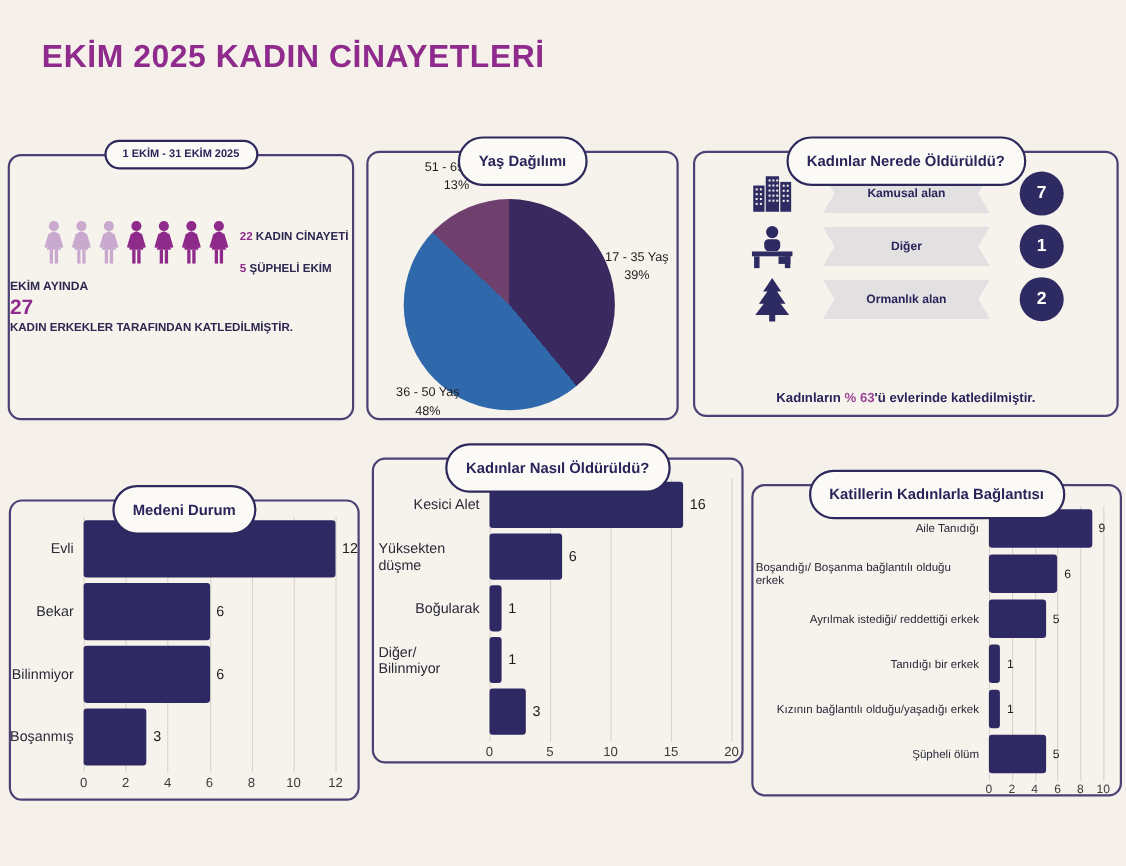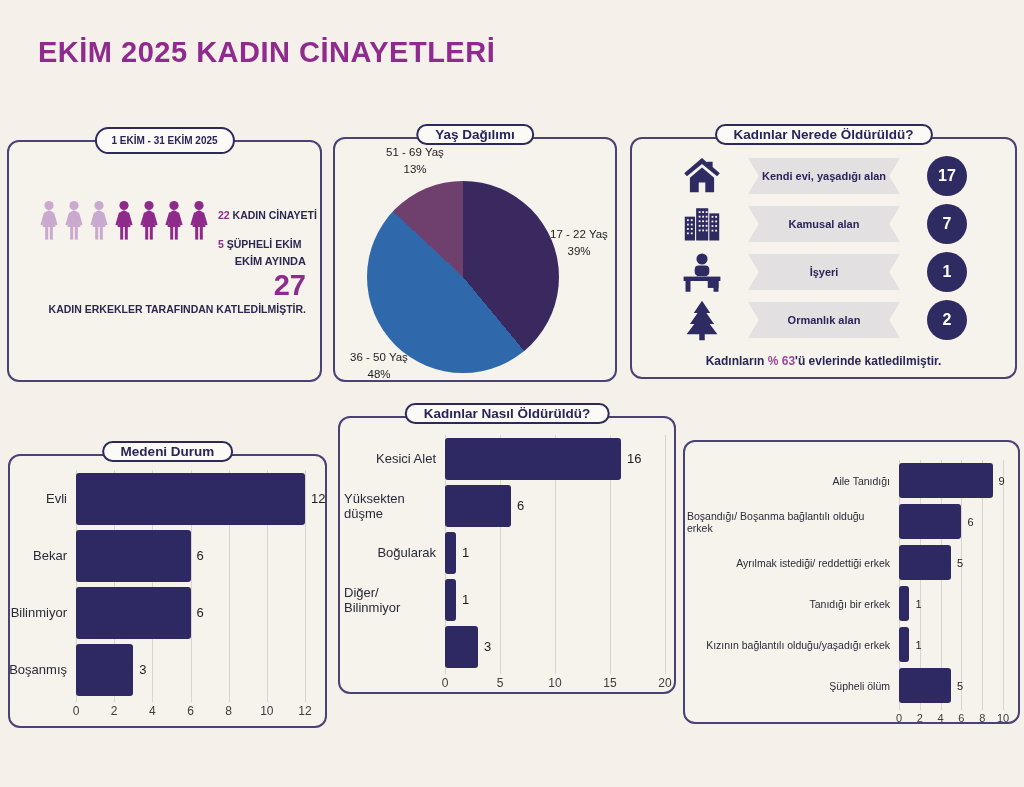--- a/index.html
+++ b/index.html
@@ -10,50 +10,50 @@
   .main-title{
     position:absolute;left:38px;top:36px;font-size:29px;font-weight:bold;
     letter-spacing:.5px;color:#8e2b8c;margin:0;
   }
   .panel{
     position:absolute;background:#f6f2ec;border:2px solid #4b4175;border-radius:12px;
   }
   .pill{
     position:absolute;top:-15px;left:50%;transform:translateX(-50%);
     background:#fbfaf6;border:2px solid #2e295c;border-radius:999px;
-    padding:1px 17px;font-weight:bold;font-size:13.5px;color:#29245a;
+    padding:13px 17px;font-weight:bold;font-size:13.5px;color:#29245a;
     white-space:nowrap;z-index:5;
   }
   #p1{left:7px;top:140px;width:311px;height:238px}
   #p2{left:333px;top:137px;width:280px;height:241px}
   #p3{left:630px;top:137px;width:383px;height:238px}
   #p4{left:8px;top:454px;width:315px;height:270px}
   #p5{left:338px;top:416px;width:334px;height:274px}
   #p6{left:683px;top:440px;width:333px;height:280px}
   #p1 .pill{font-size:10px;padding:6px 15px}
 
   
   .figures{position:absolute;left:28px;top:58px;display:flex;gap:1px}
   .figures svg{display:block}
   .stat{position:absolute;left:209px;font-size:10.5px;font-weight:bold;color:#2c2750;white-space:nowrap}
   .stat .num{color:#8e2b8c}
   #stat1{top:67px}
   #stat2{top:96px}
-  .center-block{position:absolute;left:12px;right:14px;top:113px;text-align:right}
+  .center-block{position:absolute;left:0;right:14px;top:113px;text-align:left}
   .cb-line1{font-size:11px;font-weight:bold;color:#2c2750}
-  .cb-big{font-size:29px;font-weight:bold;color:#8e2b8c;margin:2px 0 1px}
+  .cb-big{font-size:19px;font-weight:bold;color:#8e2b8c;margin:2px 0 1px}
   .cb-line2{font-size:10.5px;font-weight:bold;color:#2c2750}
 
   
   .pie{position:absolute;left:32px;top:42px;width:192px;height:192px;border-radius:50%}
   .pie-label{position:absolute;text-align:center;font-size:11.5px;color:#1d1d1d;line-height:1.45;z-index:2}
   .pie-label span{display:block;white-space:nowrap}
   #pl-51{left:30px;top:5px;width:100px}
   #pl-17{left:210px;top:87px;width:68px}
-  #pl-36{left:4px;top:210px;width:80px}
+  #pl-36{left:14px;top:210px;width:80px}
 
   
   .loc-rows{position:absolute;left:0;top:13px;right:0}
   .loc-row{height:48px;display:flex;align-items:center}
   .loc-icon{margin-left:46px;width:48px;display:flex;justify-content:center;align-items:center}
   .loc-icon svg{fill:#2e2a62}
   .loc-ribbon{
     margin-left:22px;width:152px;height:36px;background:#e3e0e2;
     display:flex;align-items:center;justify-content:center;
     clip-path:polygon(0 0,100% 0,93% 50%,100% 100%,0 100%,7% 50%);
@@ -190,44 +190,32 @@
 </section>
 
 <section class="panel" id="p2">
   <div class="pill">Yaş Dağılımı</div>
   <div class="pie" style="background: conic-gradient(rgb(57, 41, 94) 0%, rgb(57, 41, 94) 39%, rgb(47, 105, 171) 39%, rgb(47, 105, 171) 87%, rgb(111, 63, 110) 87%, rgb(111, 63, 110) 100%);"></div>
   <div class="pie-label" id="pl-51">
     <span>51 - 69 Yaş</span>
     <span>13%</span>
   </div>
   <div class="pie-label" id="pl-17">
-    <span>17 - 22 Yaş</span>
+    <span>17 - 35 Yaş</span>
     <span>39%</span>
   </div>
   <div class="pie-label" id="pl-36">
     <span>36 - 50 Yaş</span>
     <span>48%</span>
   </div>
 </section>
 
 <section class="panel" id="p3">
   <div class="pill">Kadınlar Nerede Öldürüldü?</div>
   <div class="loc-rows">
-      <div class="loc-row">
-        <div class="loc-icon">
-          <svg viewBox="0 0 24 24" width="44" height="44">
-    <path d="M14.8 4.2h3v2.9l3.9 3.4-1.5 1.7L12 5.4 3.8 12.2 2.3 10.5 12 2.2l2.8 2.4z"></path>
-    <path d="M5.4 13 12 7.4 18.6 13v7.8h-4.8v-5.2h-3.6v5.2H5.4z"></path>
-  </svg>
-        </div>
-        <div class="loc-ribbon">
-          <span class="loc-label">Kendi evi, yaşadığı alan</span>
-        </div>
-        <div class="loc-circle">17</div>
-      </div>
       <div class="loc-row">
         <div class="loc-icon">
           <svg viewBox="0 0 24 24" width="44" height="44">
     <rect x="2.6" y="8" width="5.6" height="13"></rect>
     <rect x="8.8" y="3.4" width="6.6" height="17.6"></rect>
     <rect x="16" y="6.2" width="5.4" height="14.8"></rect>
     <g fill="#f6f2ec">
       <rect x="3.8" y="9.4" width="1" height="1"></rect>
               <rect x="5.9" y="9.4" width="1" height="1"></rect>
       <rect x="3.8" y="11.8" width="1" height="1"></rect>
@@ -273,21 +261,21 @@
     <circle cx="12" cy="5.2" r="2.9"></circle>
     <rect x="8.2" y="8.6" width="7.6" height="5.4" rx="2"></rect>
     <rect x="9.3" y="12.4" width="5.4" height="1.8"></rect>
     <rect x="2.4" y="14.4" width="19.2" height="2.3"></rect>
     <rect x="3.4" y="16.7" width="2.6" height="5.6"></rect>
     <rect x="18" y="16.7" width="2.6" height="5.6"></rect>
     <rect x="15" y="16.7" width="5.6" height="3.6"></rect>
   </svg>
         </div>
         <div class="loc-ribbon">
-          <span class="loc-label">İşyeri</span>
+          <span class="loc-label">Diğer</span>
         </div>
         <div class="loc-circle">1</div>
       </div>
       <div class="loc-row">
         <div class="loc-icon">
           <svg viewBox="0 0 24 24" width="44" height="46">
     <path d="M12 1.5 16.5 8.2H14.4L18.6 14.2H16.2L20.4 19.8H13.5V23H10.5V19.8H3.6L7.8 14.2H5.4L9.6 8.2H7.5Z"></path>
   </svg>
         </div>
         <div class="loc-ribbon">
@@ -391,20 +379,21 @@
           <div class="tick" style="left: 25%;">5</div>
           <div class="tick" style="left: 50%;">10</div>
           <div class="tick" style="left: 75%;">15</div>
           <div class="tick" style="left: 100%;">20</div>
         </div>
     </div>
   </div>
 </section>
 
 <section class="panel" id="p6">
+  <div class="pill">Katillerin Kadınlarla Bağlantısı</div>
   <div class="hbar c3">
     <div class="hbar-labels">
         <div class="hbar-label">Aile Tanıdığı</div>
         <div class="hbar-label">Boşandığı/ Boşanma bağlantılı olduğu erkek</div>
         <div class="hbar-label">Ayrılmak istediği/ reddettiği erkek</div>
         <div class="hbar-label">Tanıdığı bir erkek</div>
         <div class="hbar-label">Kızının bağlantılı olduğu/yaşadığı erkek</div>
         <div class="hbar-label">Şüpheli ölüm</div>
       </div>
     <div class="hbar-main">

